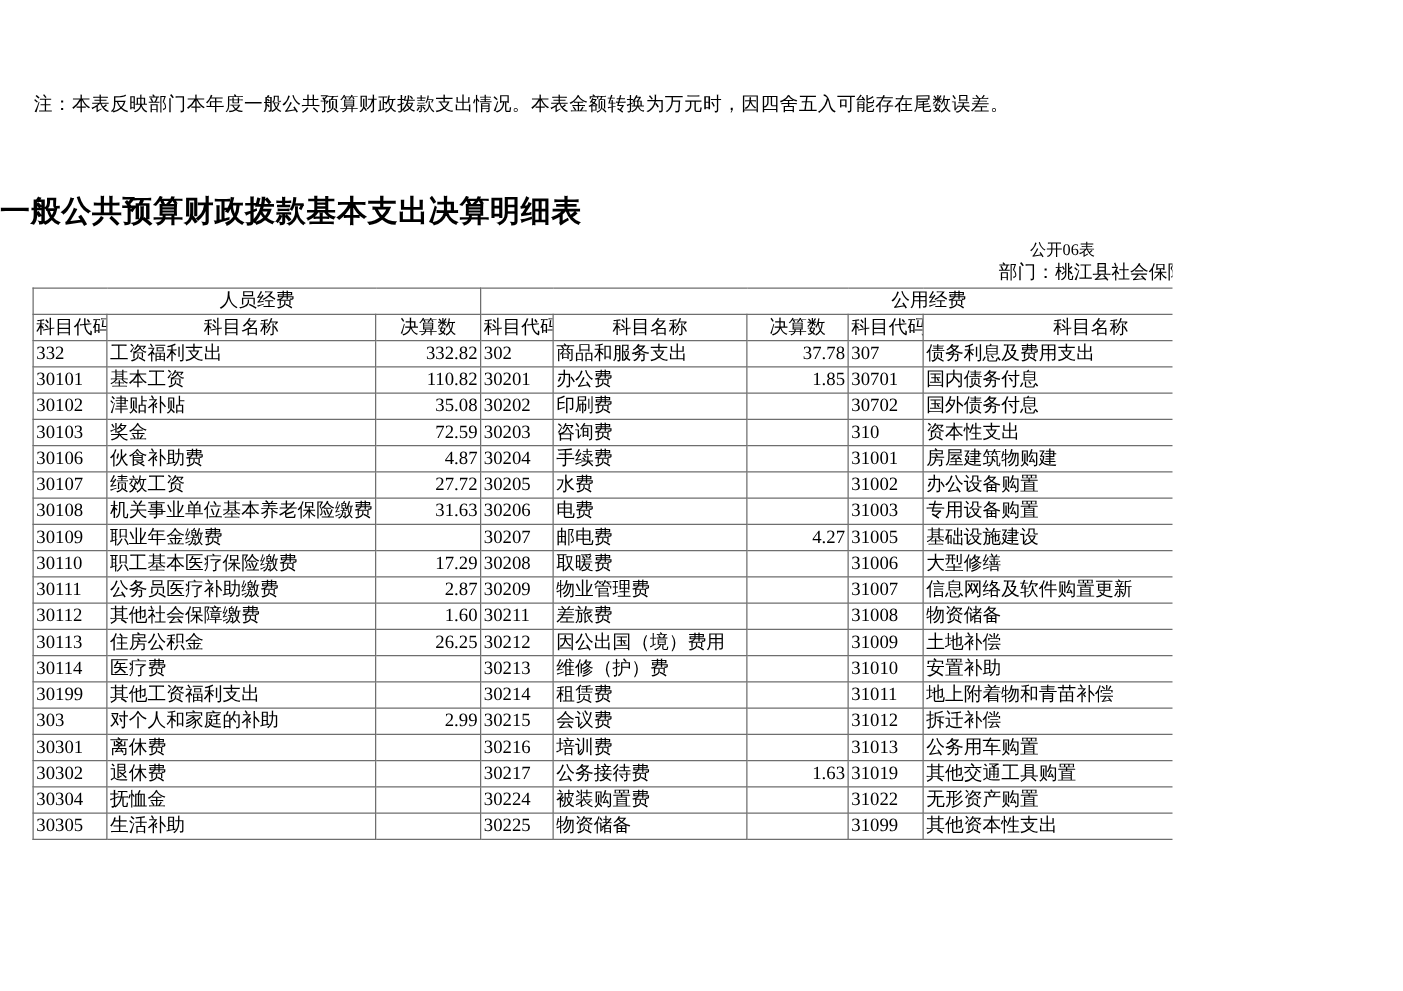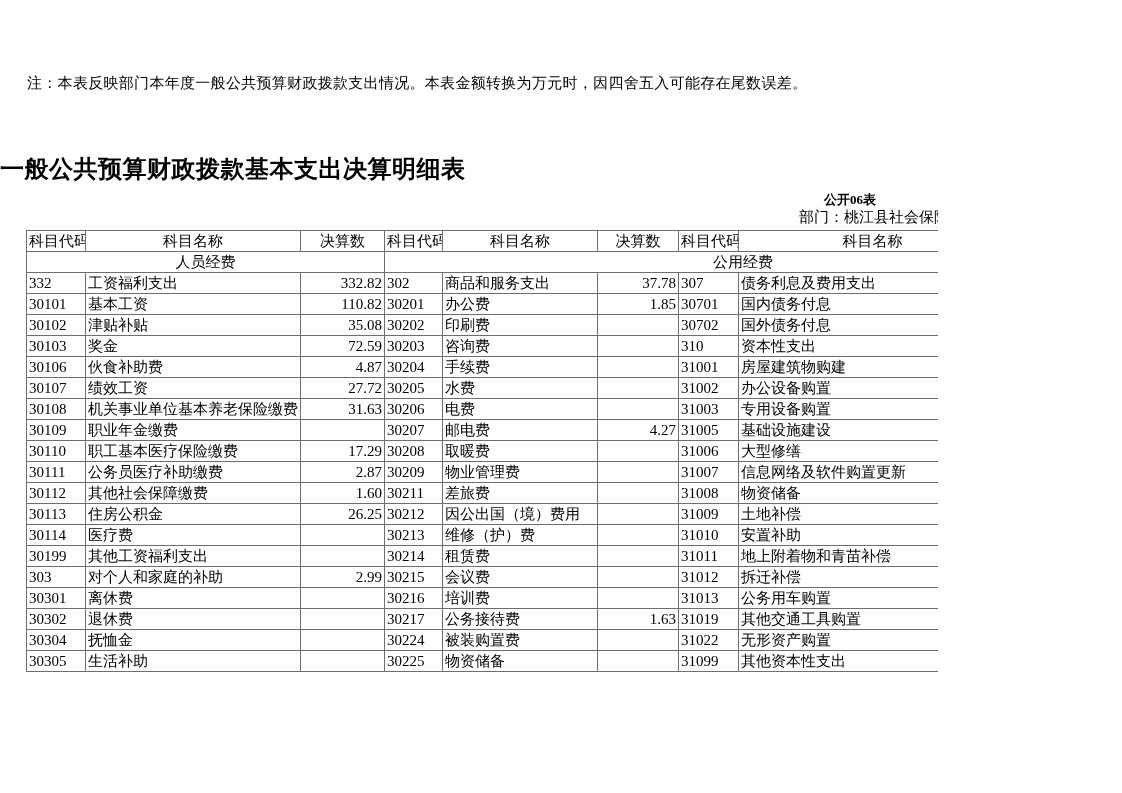--- a/index.html
+++ b/index.html
@@ -33,21 +33,20 @@
     text-align: left;
     font-size: 24px;
     font-weight: 700;
     letter-spacing: 0.5px;
   }
   .table-code {
     position: absolute;
     top: 191px;
     right: 62px;
     font-size: 13px;
-    font-weight: bold;
   }
   .meta-line {
     position: absolute;
     top: 208px;
     left: 27px;
     width: 1073px;
     display: flex;
     justify-content: flex-end;
     align-items: flex-end;
   }
@@ -101,34 +100,34 @@
         <col style="width:84px">
       <col style="width:58px">
         <col style="width:155px">
         <col style="width:81px">
       <col style="width:60px">
         <col style="width:268px">
         <col style="width:95px">
     </colgroup>
     <thead>
       <tr>
+        <th colspan="3">人员经费</th>
+        <th colspan="6">公用经费</th>
+      </tr>
+      <tr>
         <th>科目代码</th>
         <th>科目名称</th>
         <th>决算数</th>
         <th>科目代码</th>
         <th>科目名称</th>
         <th>决算数</th>
         <th>科目代码</th>
         <th>科目名称</th>
         <th>决算数</th>
       </tr>
-      <tr>
-        <th colspan="3">人员经费</th>
-        <th colspan="6">公用经费</th>
-      </tr>
     </thead>
     <tbody>
         <tr>
           <td class="code">332</td>
           <td class="name">工资福利支出</td>
           <td class="num">332.82</td>
           <td class="code">302</td>
           <td class="name">商品和服务支出</td>
           <td class="num">37.78</td>
           <td class="code">307</td>

